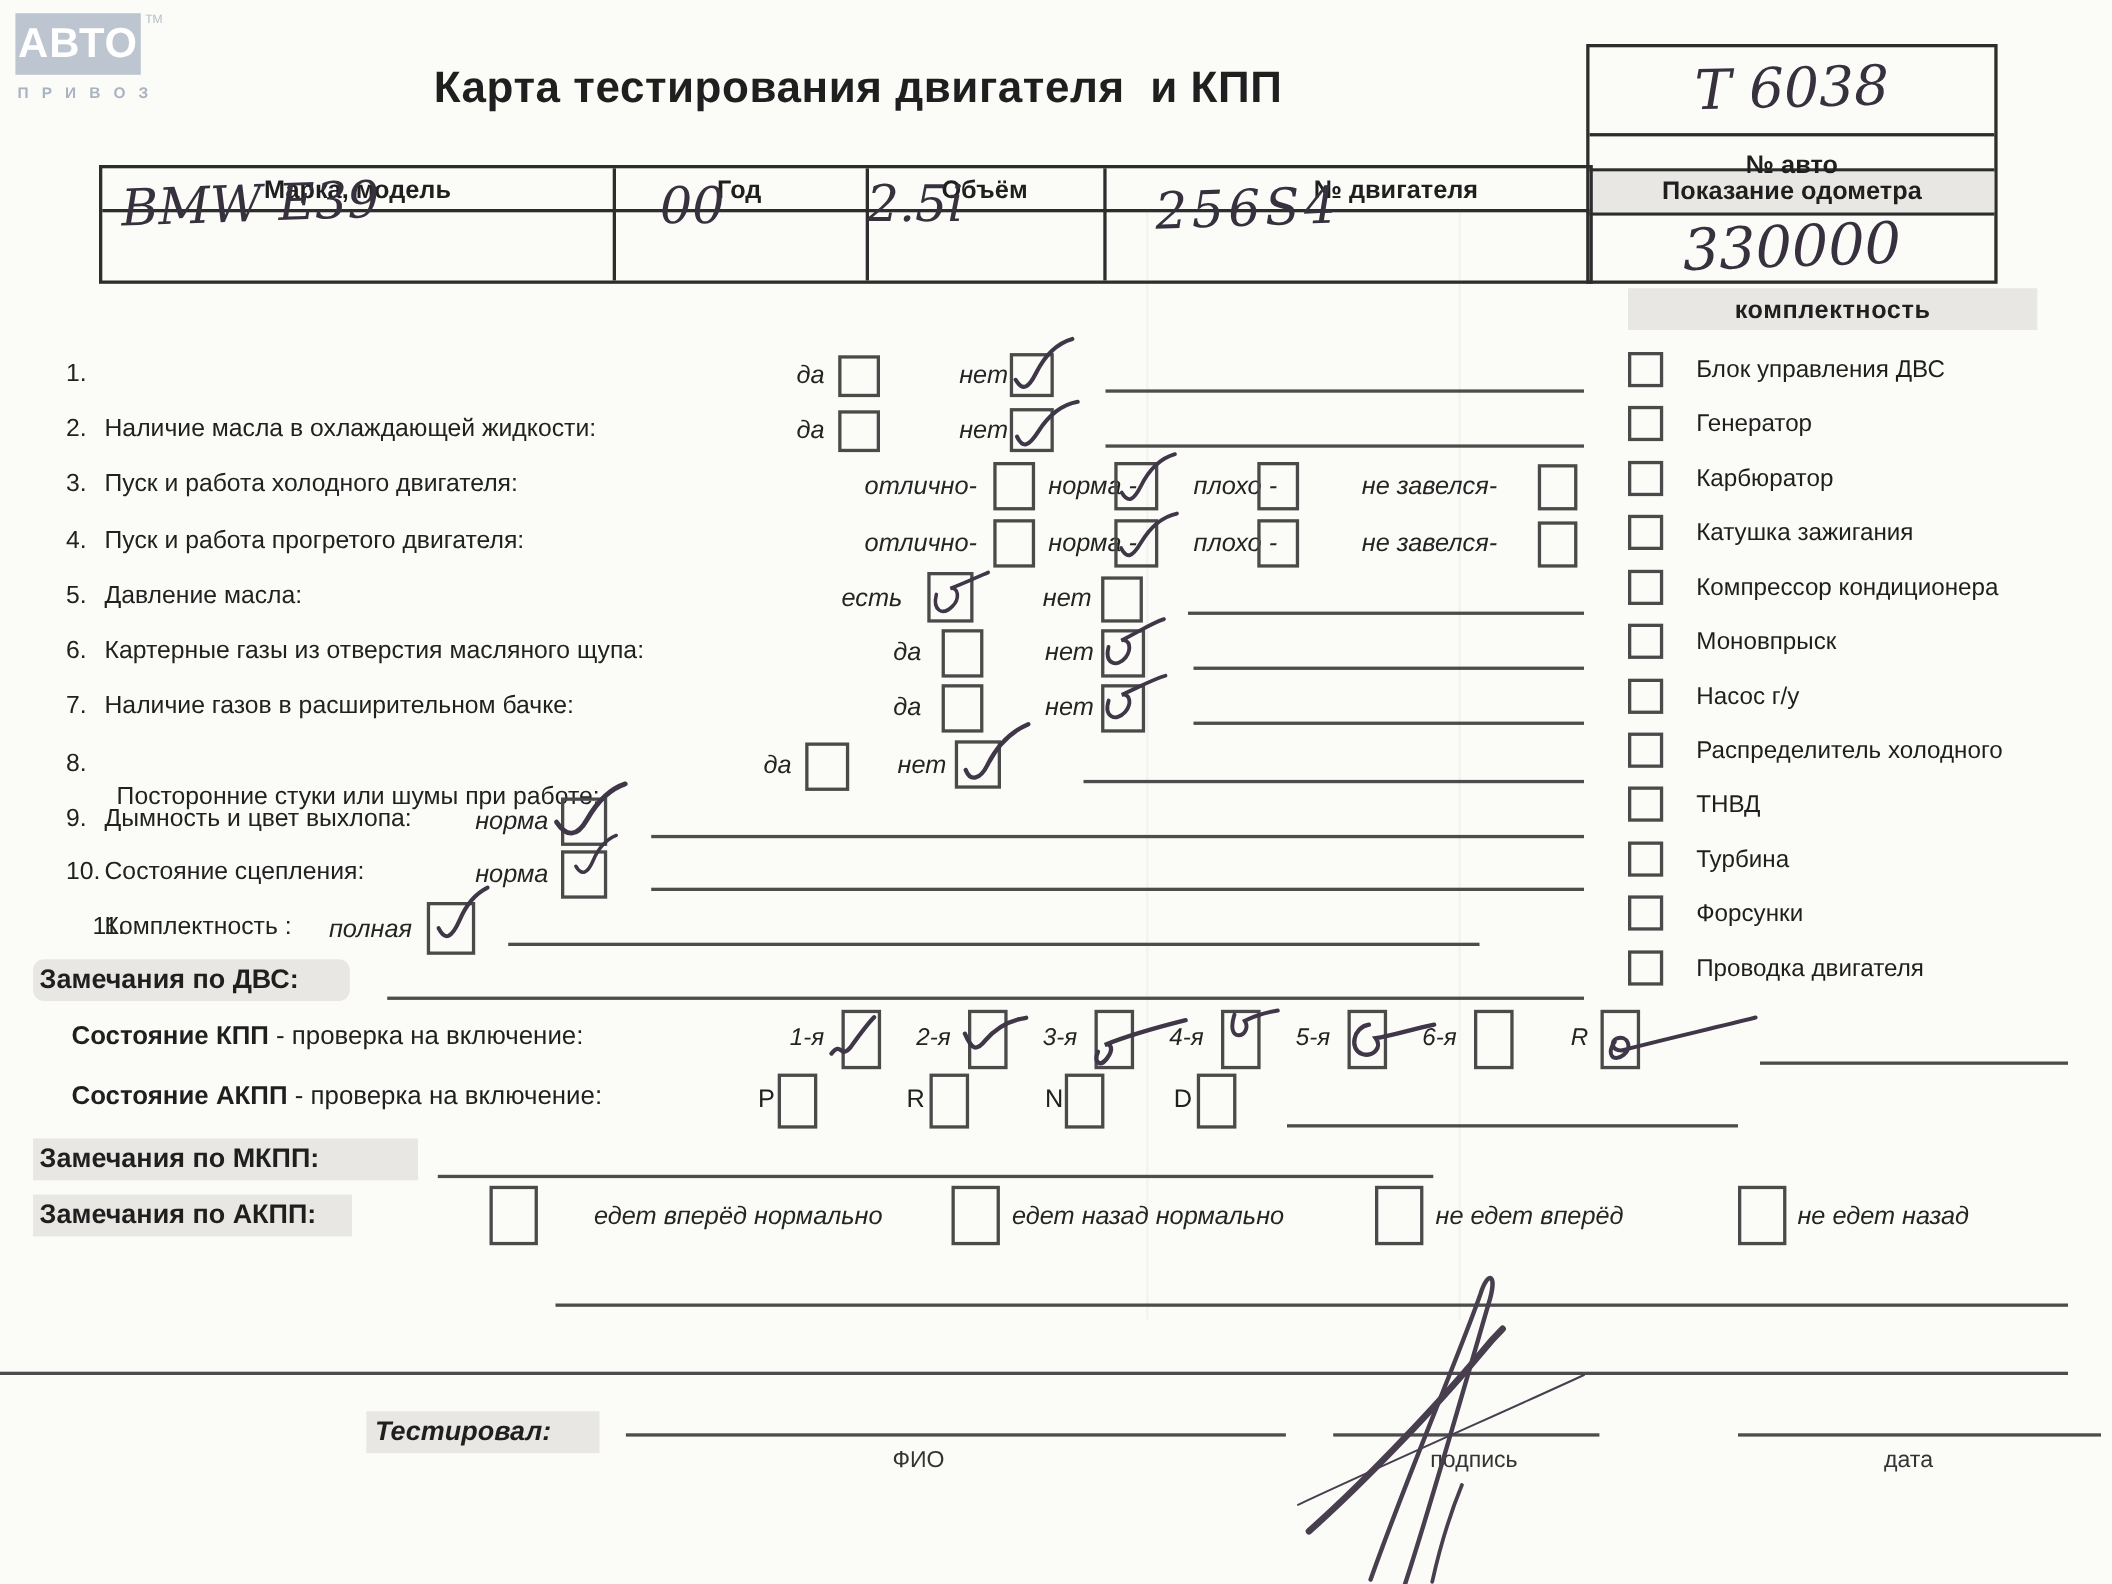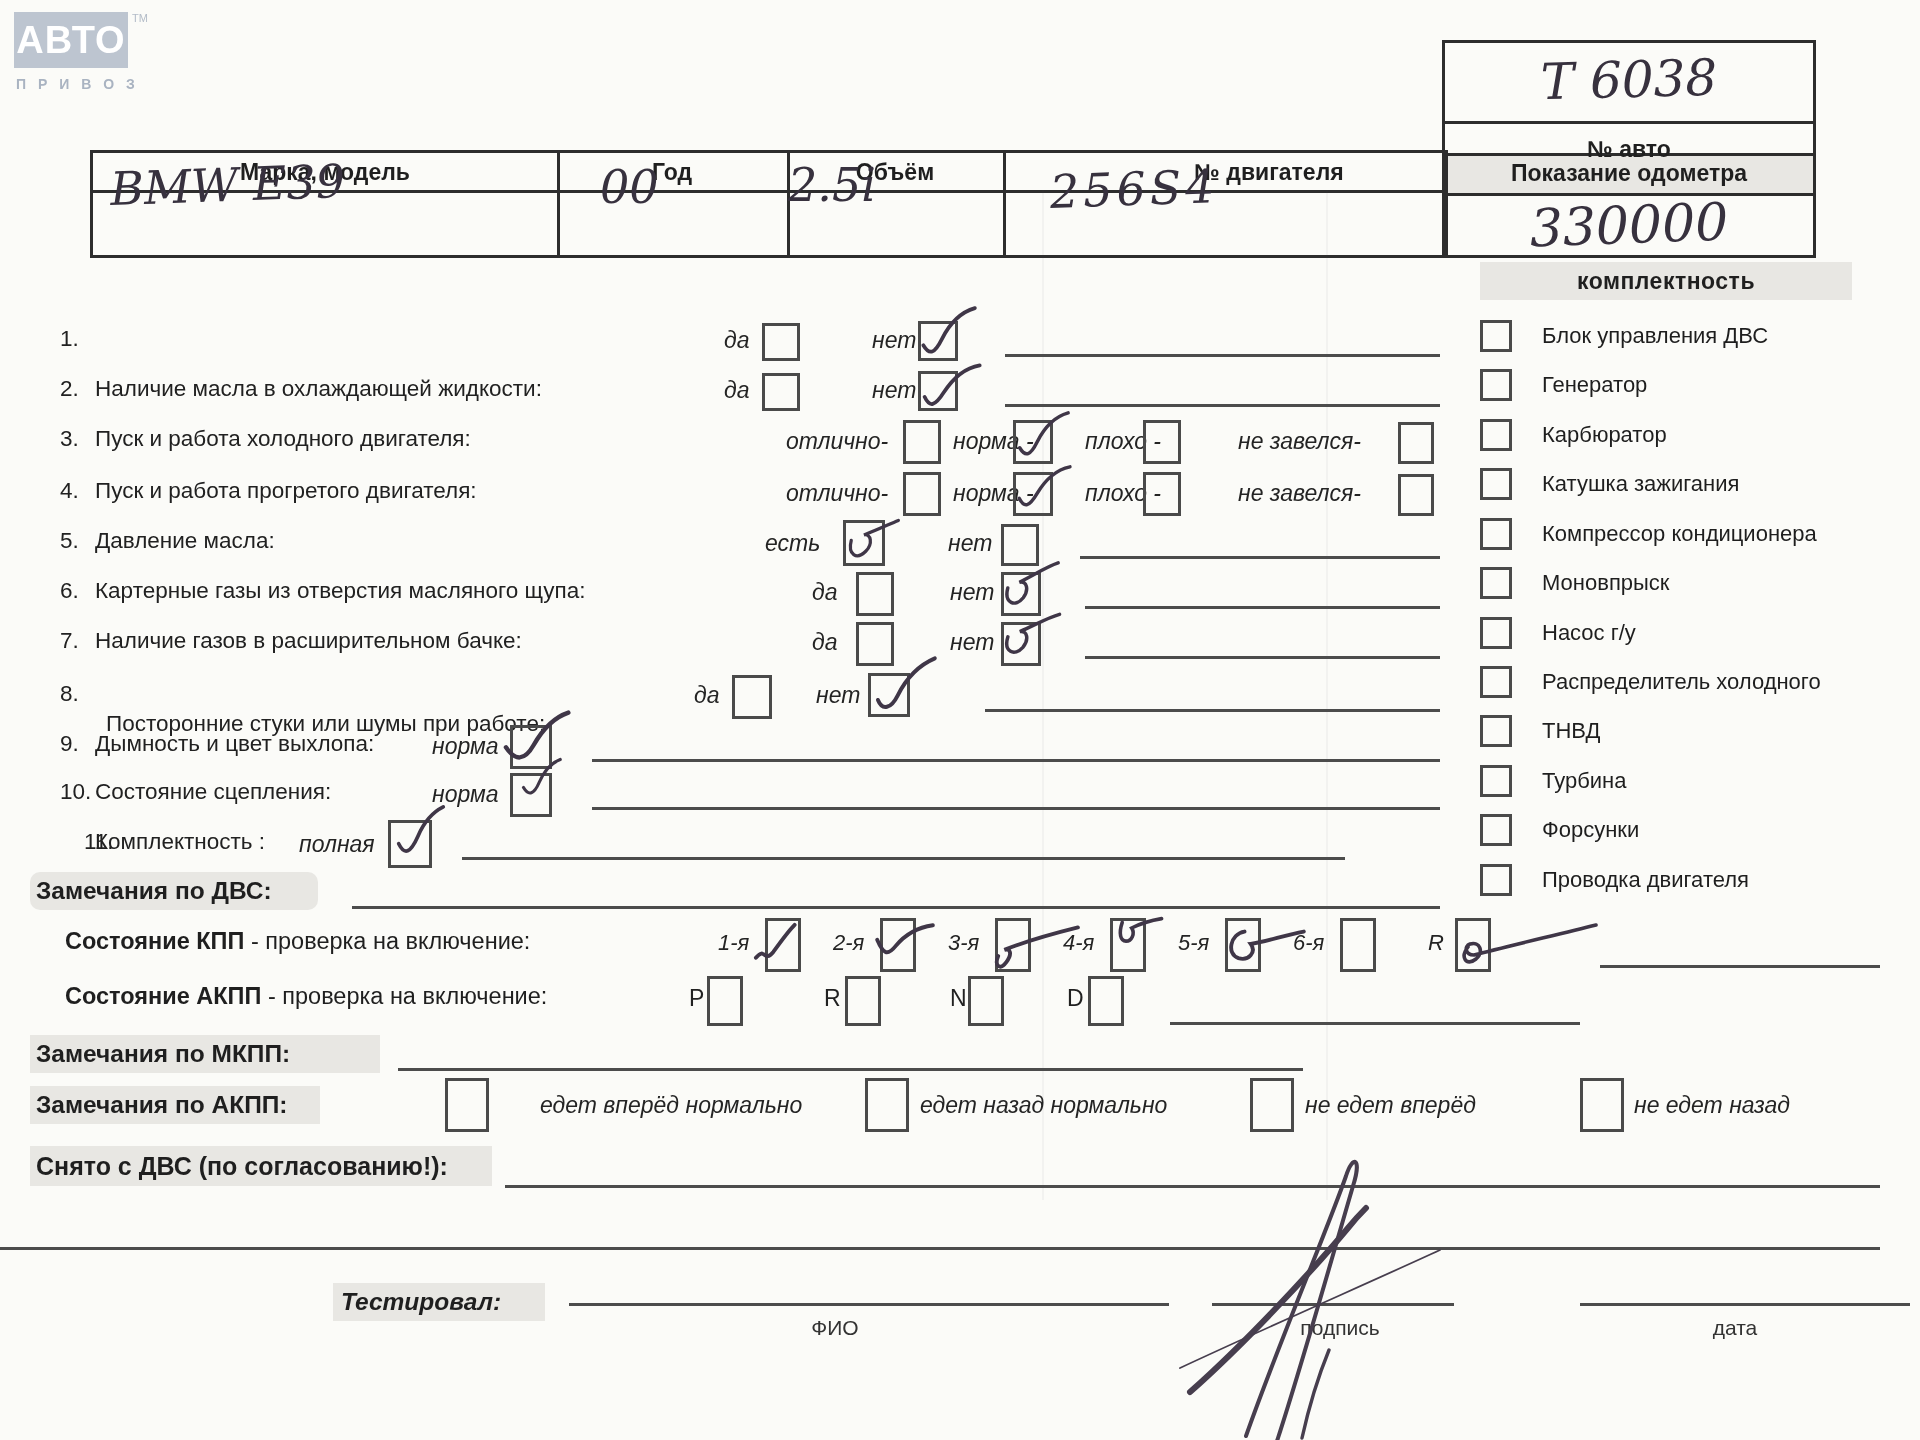--- a/index.html
+++ b/index.html
@@ -34,20 +34,21 @@
 <body>
 
 <div class="sheet">
 
   <div class="abs" style="left:14px;top:12px;width:114px;height:56px;background:#bdc5d0;display:flex;align-items:center;justify-content:center;">
     <span class="bold" style="font-size:38px;color:#ffffff;letter-spacing:1px;">АВТО</span>
   </div>
   <div class="abs" style="left:132px;top:12px;font-size:11px;color:#b3bcc8;">TM</div>
   <div class="abs bold" style="left:16px;top:76px;font-size:14px;color:#a9b3c1;letter-spacing:4px;">П Р И В О З</div>
 
+  <div class="abs bold" style="left:340px;top:58px;width:880px;text-align:center;font-size:40px;letter-spacing:0.5px;white-space:pre;">Карта тестирования двигателя  и КПП</div>
 
   <div class="tbl" style="left:1442px;top:40px;width:368px;height:212px;">
     <div class="hline" style="top:78px;"></div>
     <div class="hline" style="top:110px;"></div>
     <div class="hline" style="top:150px;"></div>
     <div class="abs shaded" style="left:0;top:113px;width:368px;height:37px;"></div>
     <div class="abs hw" style="left:0;top:8px;width:368px;text-align:center;font-size:50px;transform:rotate(-1.5deg);">T 6038</div>
     <div class="abs bold" style="left:0;top:80px;width:368px;text-align:center;font-size:23px;margin-top:13px;">№ авто</div>
     <div class="abs bold" style="left:0;top:117px;width:368px;text-align:center;font-size:23px;">Показание одометра</div>
     <div class="abs hw" style="left:0;top:152px;width:368px;text-align:center;font-size:52px;transform:rotate(-2deg);">330000</div>
@@ -315,21 +316,20 @@
   <div class="abs shaded bold" style="left:30px;top:1086px;width:290px;height:38px;font-size:24.5px;line-height:38px;padding-left:6px;box-sizing:border-box;">Замечания по АКПП:</div>
   <span class="cb" style="left:445px;top:1078px;width:38px;height:48px;"></span>
   <div class="opt" style="left:520px;top:1092px;margin-left:20px;">едет вперёд нормально</div>
   <span class="cb" style="left:865px;top:1078px;width:38px;height:48px;"></span>
   <div class="opt" style="left:920px;top:1092px;">едет назад нормально</div>
   <span class="cb" style="left:1250px;top:1078px;width:38px;height:48px;"></span>
   <div class="opt" style="left:1305px;top:1092px;">не едет вперёд</div>
   <span class="cb" style="left:1580px;top:1078px;width:38px;height:48px;"></span>
   <div class="opt" style="left:1634px;top:1092px;">не едет назад</div>
 
-  <div class="abs shaded bold" style="left:30px;top:1146px;width:462px;height:40px;font-size:25px;line-height:40px;padding-left:6px;box-sizing:border-box;">Снято с ДВС (по согласованию!):</div>
   <div class="line" style="left:505px;top:1185px;width:1375px;"></div>
 
   <div class="line" style="left:0px;top:1247px;width:1880px;"></div>
 
   <div class="abs shaded bold it" style="left:333px;top:1283px;width:212px;height:38px;font-size:24.5px;line-height:38px;padding-left:8px;box-sizing:border-box;">Тестировал:</div>
   <div class="line" style="left:569px;top:1303px;width:600px;"></div>
   <div class="line" style="left:1212px;top:1303px;width:242px;"></div>
   <div class="line" style="left:1580px;top:1303px;width:330px;"></div>
   <div class="abs" style="left:780px;top:1316px;width:110px;text-align:center;font-size:21px;color:#333;">ФИО</div>
   <div class="abs" style="left:1280px;top:1316px;width:120px;text-align:center;font-size:21px;color:#333;">подпись</div>

